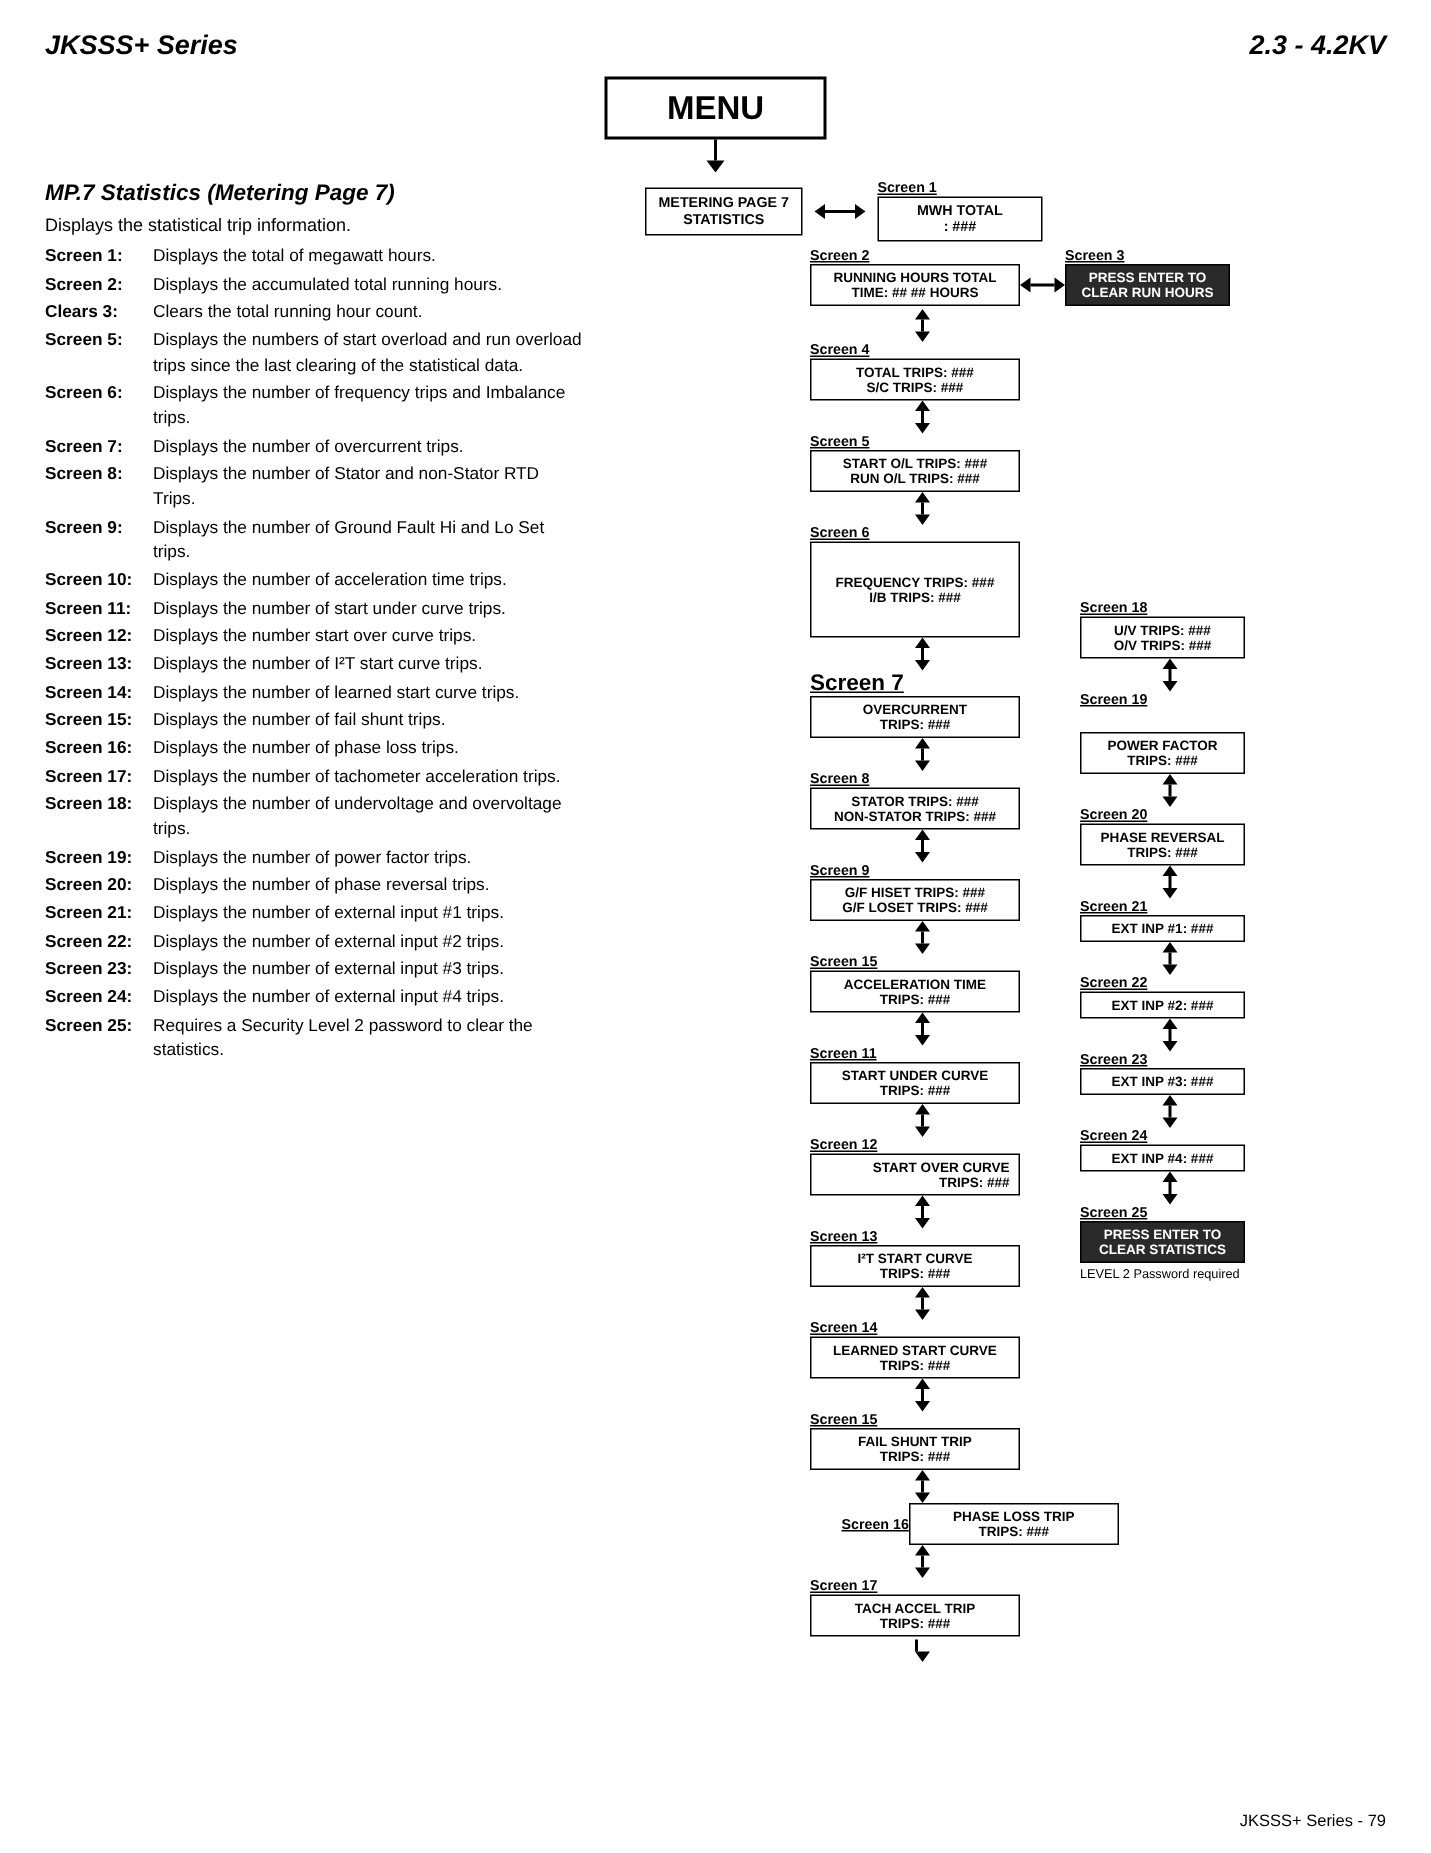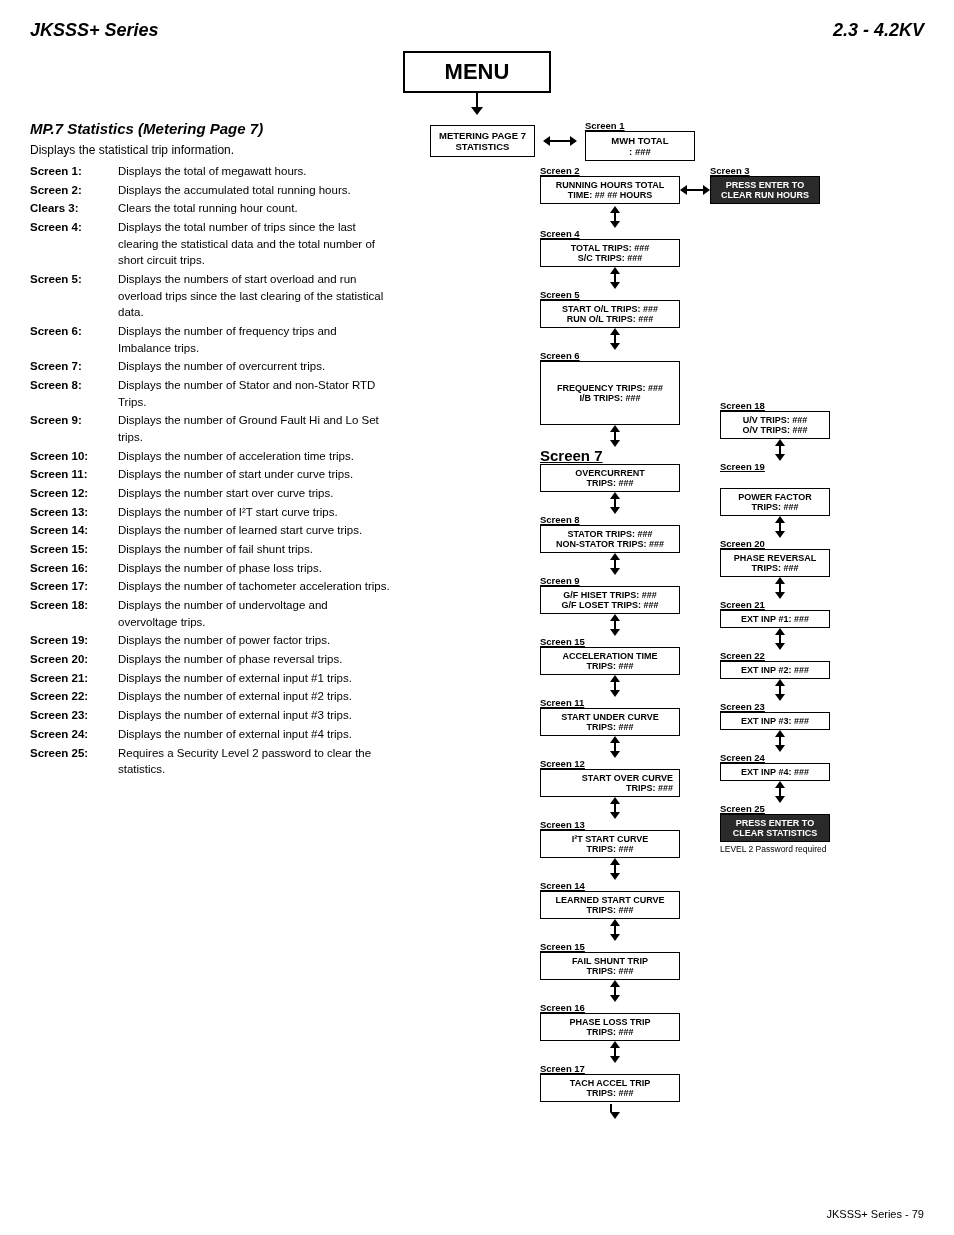--- a/index.html
+++ b/index.html
@@ -67,21 +67,21 @@
     .intro-text {
       margin-bottom: 6px;
       font-size: 12px;
     }
     .screen-list {
       font-size: 11.5px;
       line-height: 1.45;
     }
     .screen-item {
       display: flex;
-      gap: 16px;
+      gap: 0;
       margin-bottom: 2px;
     }
     .screen-label {
       font-weight: bold;
       white-space: nowrap;
       min-width: 72px;
       flex-shrink: 0;
     }
     .screen-desc {
       flex: 1;
@@ -151,24 +151,20 @@
         </div>
         <div class="screen-item">
           <span class="screen-label">Screen 2:</span>
           <span class="screen-desc">Displays the accumulated total running hours.</span>
         </div>
         <div class="screen-item">
           <span class="screen-label">Clears 3:</span>
           <span class="screen-desc">Clears the total running hour count.</span>
         </div>
         <div class="screen-item">
-          <span class="screen-label">Screen 4:</span>
-          <span class="screen-desc">Displays the total number of trips since the last clearing the statistical data and the total number of short circuit trips.</span>
-        </div>
-        <div class="screen-item">
           <span class="screen-label">Screen 5:</span>
           <span class="screen-desc">Displays the numbers of start overload and run overload trips since the last clearing of the statistical data.</span>
         </div>
         <div class="screen-item">
           <span class="screen-label">Screen 6:</span>
           <span class="screen-desc">Displays the number of frequency trips and Imbalance trips.</span>
         </div>
         <div class="screen-item">
           <span class="screen-label">Screen 7:</span>
           <span class="screen-desc">Displays the number of overcurrent trips.</span>
@@ -433,21 +429,21 @@
     <span style="font-size:9.5px;font-weight:bold;text-decoration:underline;">Screen 15</span>
     <div style="border:1px solid #000;padding:3px 6px;font-size:9px;font-weight:bold;text-align:center;min-width:140px;background:#fff;">FAIL SHUNT TRIP<br>TRIPS: ###</div>
             </div>
             <div style="display: flex; align-items: center;">
     <div style="display:flex;flex-direction:column;align-items:center;margin-left:70px;">
       <div style="width:0;height:0;border-left:5px solid transparent;border-right:5px solid transparent;border-bottom:7px solid #000;"></div>
       <div style="width:2px;height:8px;background:#000;"></div>
       <div style="width:0;height:0;border-left:5px solid transparent;border-right:5px solid transparent;border-top:7px solid #000;"></div>
     </div>
             </div>
-            <div style="display: flex; flex-direction: column; align-items: flex-start;">
+            <div style="display: flex; flex-direction: row; align-items: center; margin-left: 21px;">
     <span style="font-size:9.5px;font-weight:bold;text-decoration:underline;">Screen 16</span>
     <div style="border:1px solid #000;padding:3px 6px;font-size:9px;font-weight:bold;text-align:center;min-width:140px;background:#fff;">PHASE LOSS TRIP<br>TRIPS: ###</div>
             </div>
             <div style="display: flex; align-items: center;">
     <div style="display:flex;flex-direction:column;align-items:center;margin-left:70px;">
       <div style="width:0;height:0;border-left:5px solid transparent;border-right:5px solid transparent;border-bottom:7px solid #000;"></div>
       <div style="width:2px;height:8px;background:#000;"></div>
       <div style="width:0;height:0;border-left:5px solid transparent;border-right:5px solid transparent;border-top:7px solid #000;"></div>
     </div>
             </div>

